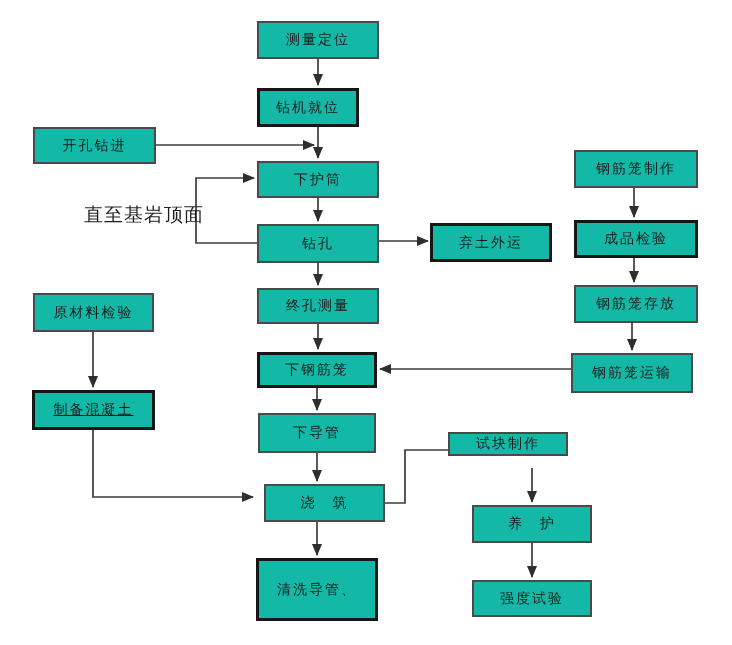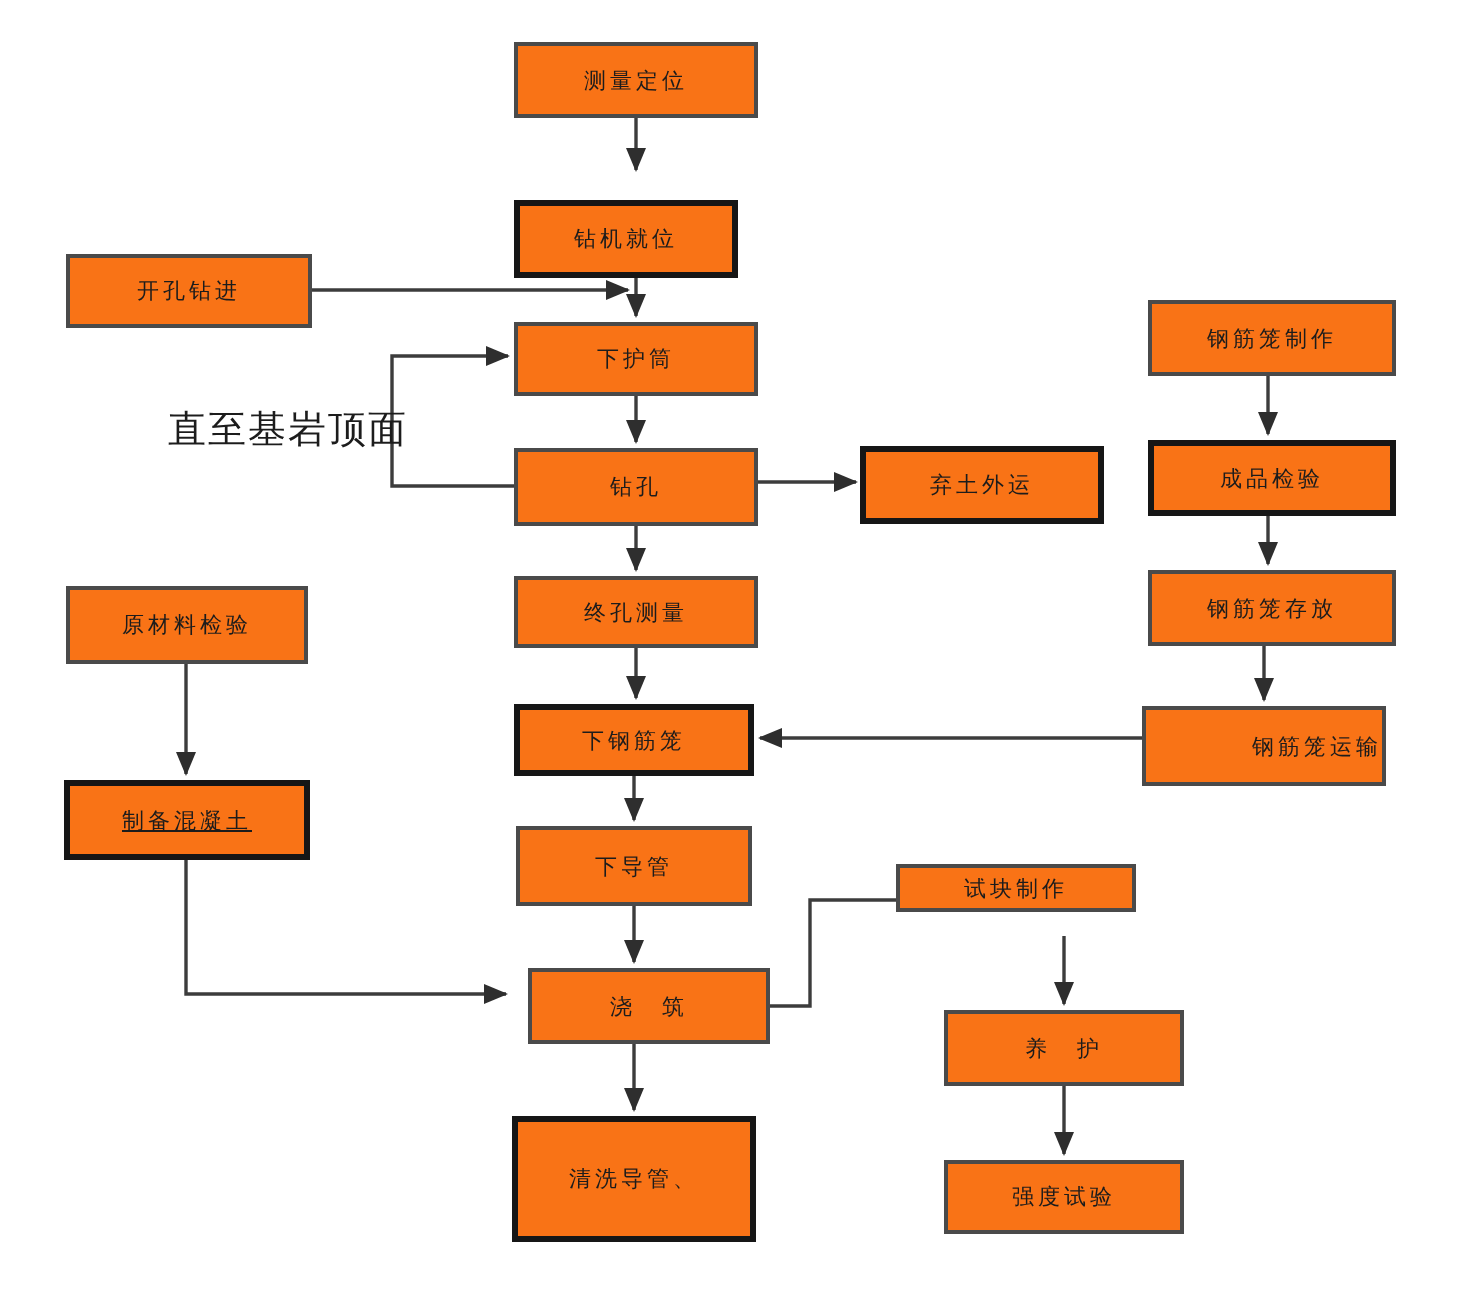--- a/index.html
+++ b/index.html
@@ -20,26 +20,26 @@
     left: 0;
     top: 0;
     width: 732px;
     height: 645px;
     pointer-events: none;
   }
   .node {
     position: absolute;
     box-sizing: border-box;
     border: 2px solid #4a4a4a;
-    background: #f97316;
+    background: #14b8a6;
     display: flex;
     align-items: center;
     justify-content: center;
     color: #1c1c1c;
-    font-size: 11px;
+    font-size: 14px;
     letter-spacing: 2px;
     white-space: nowrap;
     z-index: 2;
   }
   .node.bold {
     border: 3px solid #161616;
   }
   .free-label {
     position: absolute;
     color: #1c1c1c;
@@ -81,21 +81,21 @@
       <polyline points="377,503 405,503 405,450 469,450" marker-end="url(#ah)"></polyline>
       <line x1="532" y1="468" x2="532" y2="502" marker-end="url(#ah)"></line>
       <line x1="532" y1="543" x2="532" y2="577" marker-end="url(#ah)"></line>
     </g>
   </svg>
 
   <div class="node" style="left:257px; top:21px; width:122px; height:38px;">
     <span>测量定位</span>
   </div>
 
-  <div class="node bold" style="left:257px; top:88px; width:112px; height:39px;margin-top:12px;">
+  <div class="node bold" style="left:257px; top:88px; width:102px; height:39px;">
     <span>钻机就位</span>
   </div>
 
   <div class="node" style="left:33px; top:127px; width:123px; height:37px;">
     <span>开孔钻进</span>
   </div>
 
   <div class="node" style="left:257px; top:161px; width:122px; height:37px;">
     <span>下护筒</span>
   </div>
@@ -143,21 +143,21 @@
   </div>
 
   <div class="node bold" style="left:574px; top:220px; width:124px; height:38px;">
     <span>成品检验</span>
   </div>
 
   <div class="node" style="left:574px; top:285px; width:124px; height:38px;">
     <span>钢筋笼存放</span>
   </div>
 
-  <div class="node" style="left:571px; top:353px; width:122px; height:40px;justify-content:flex-end;">
+  <div class="node" style="left:571px; top:353px; width:122px; height:40px;">
     <span>钢筋笼运输</span>
   </div>
 
   <div class="node" style="left:448px; top:432px; width:120px; height:24px;">
     <span>试块制作</span>
   </div>
 
   <div class="node" style="left:472px; top:505px; width:120px; height:38px;">
     <span>养　护</span>
   </div>

